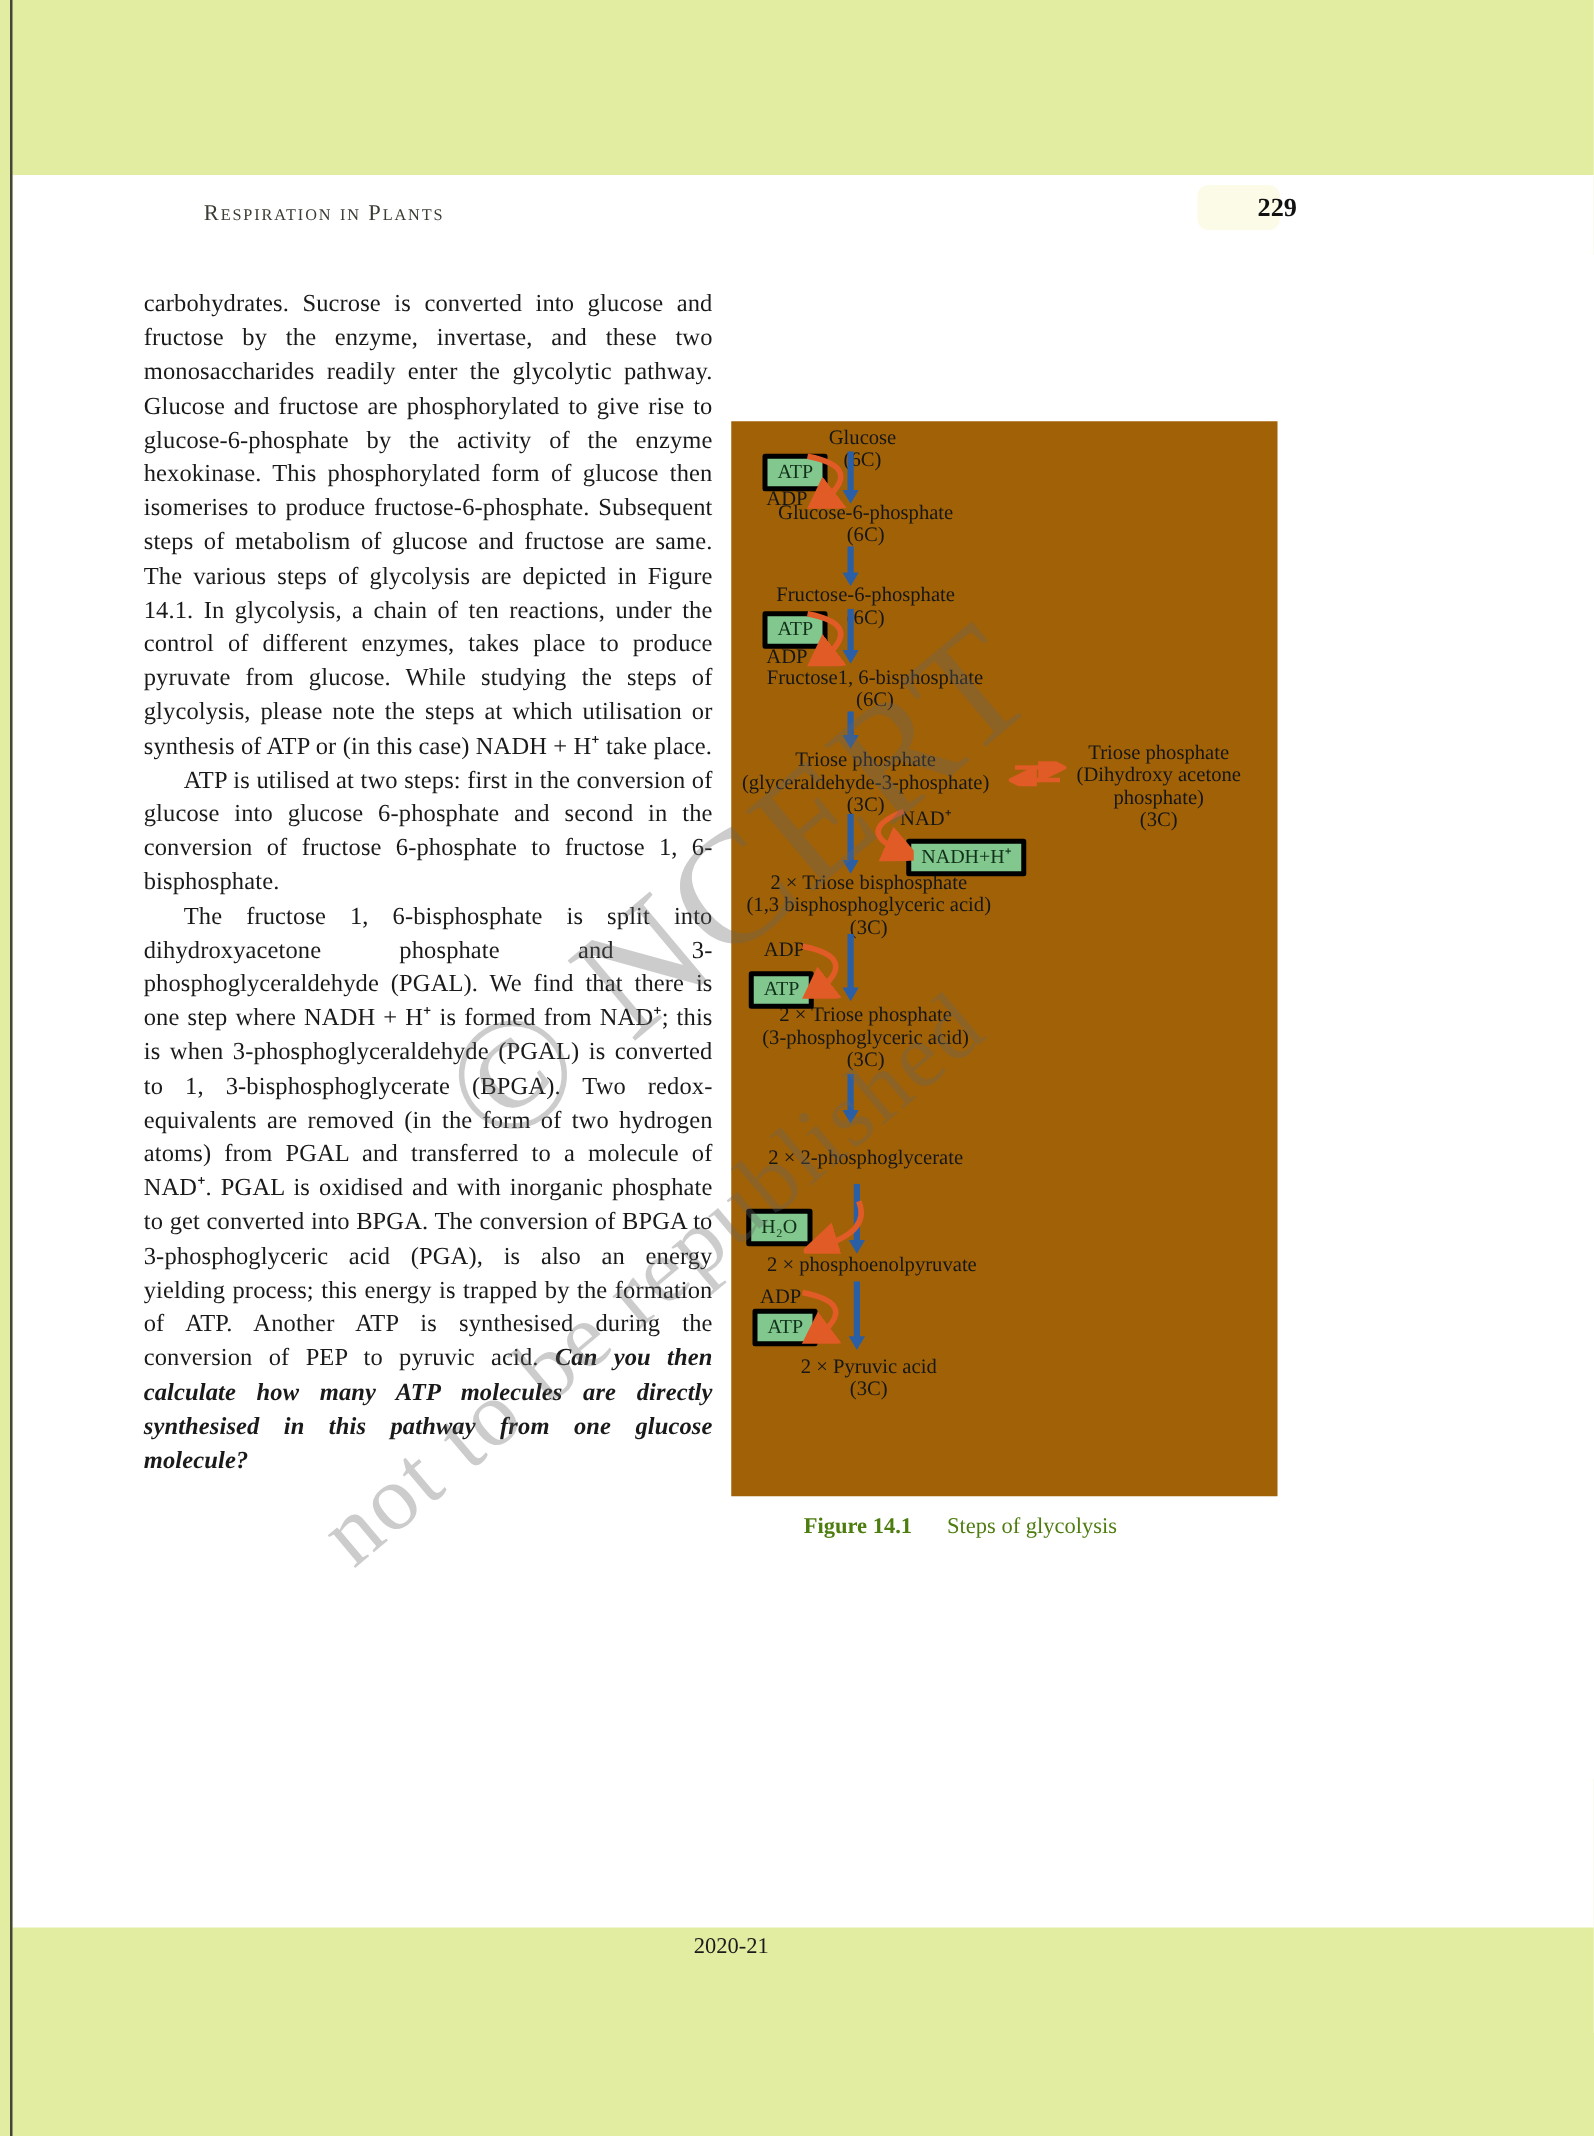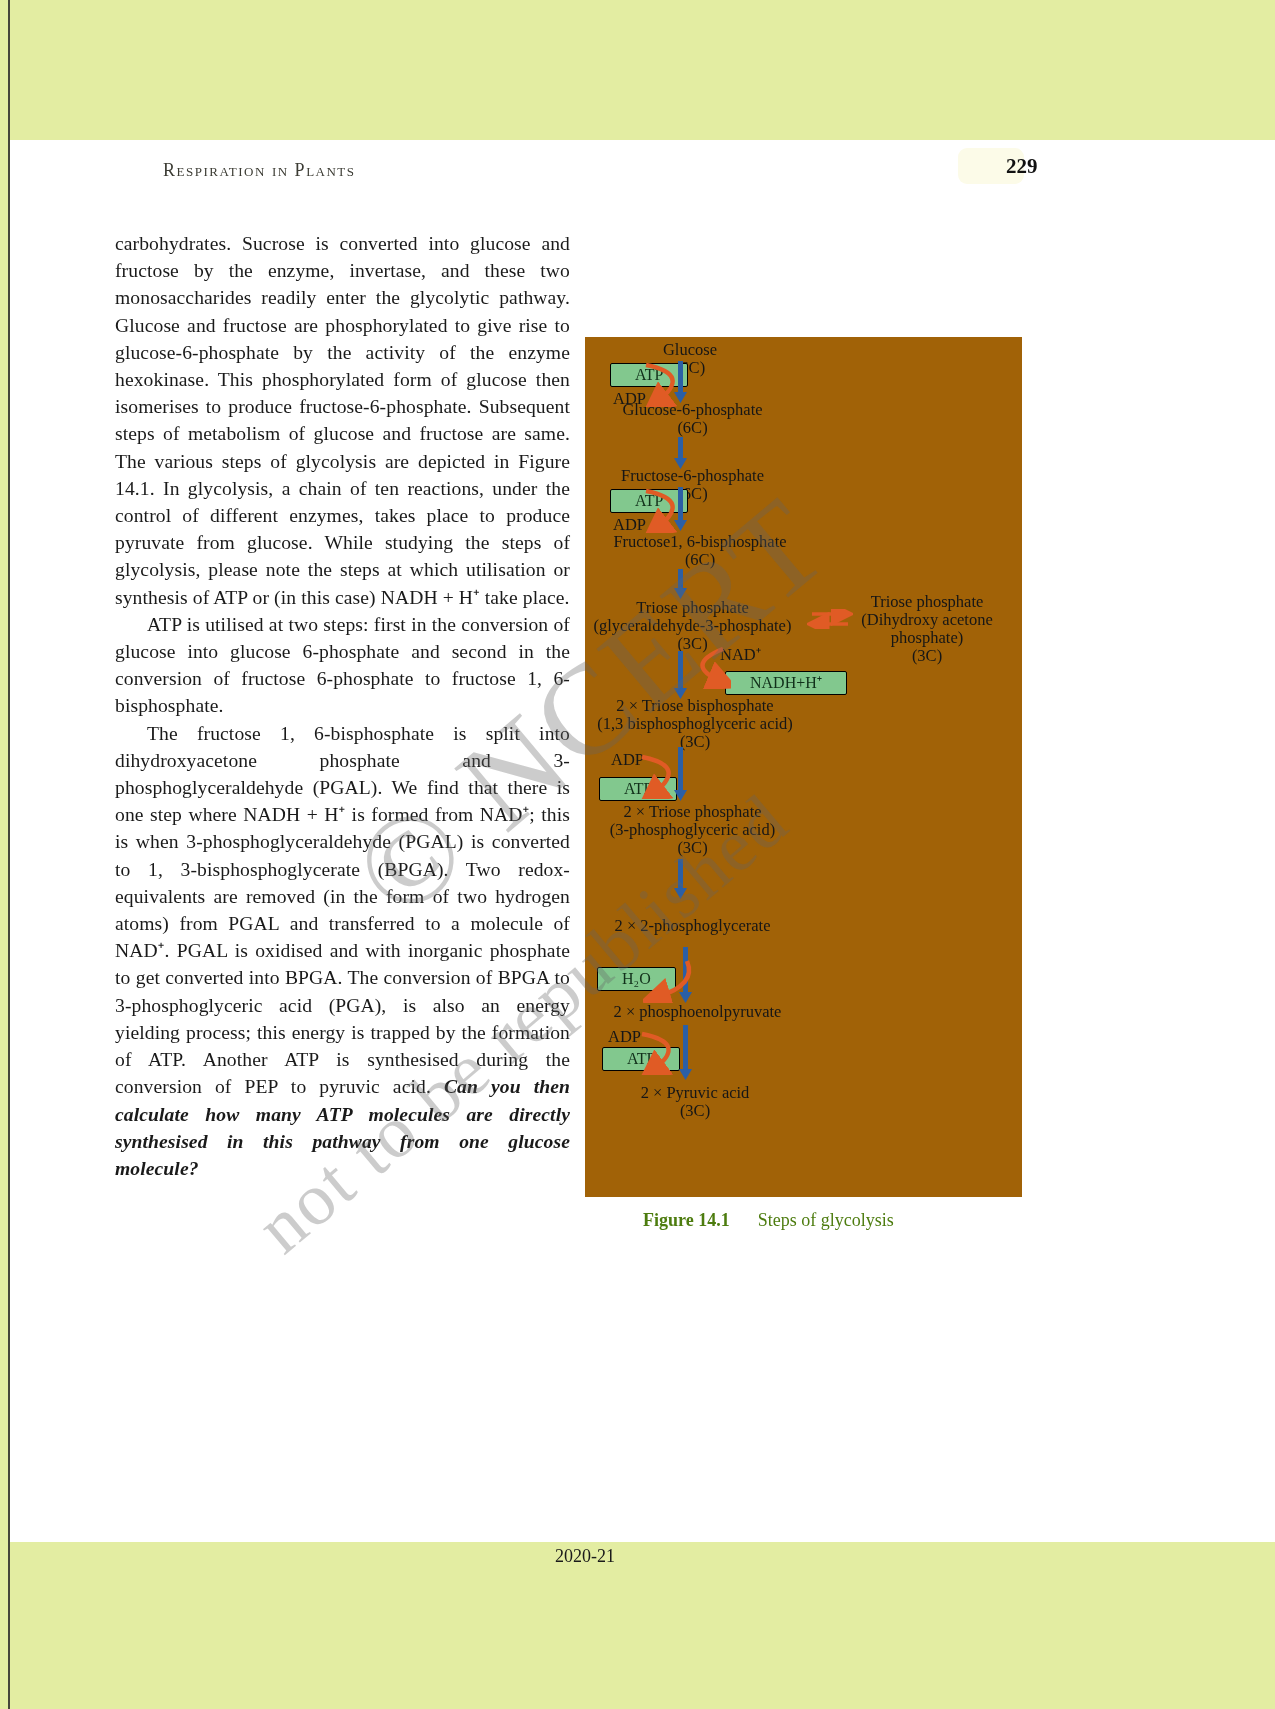--- a/index.html
+++ b/index.html
@@ -40,22 +40,22 @@
   .figure-panel {
     position:relative; width:437px; height:860px;
     background:#a16207;
   }
   .abs { position:absolute; }
   .fnode {
     position:absolute; text-align:center; white-space:pre-line;
     font-size:16.5px; line-height:18px; color:#161616;
   }
   .gbox {
-    position:absolute; background:#82c88e; border:1px solid #000000;
-    color:#11301a; font-size:16px; line-height:19px; padding:1px 24px 2px;
+    position:absolute; background:#82c88e; border:4px solid #000000;
+    color:#11301a; font-size:16px; line-height:19px; padding:1px 8px 2px;
     border-radius:2px; white-space:nowrap;
   }
   .slabel {
     position:absolute; font-size:16.5px; color:#161616; white-space:nowrap;
   }
   .caption {
     margin-top:13px; padding-left:58px; font-size:18px; color:#4d7c0f;
   }
   .caption .cap-label { font-weight:bold; margin-right:28px; }
 

